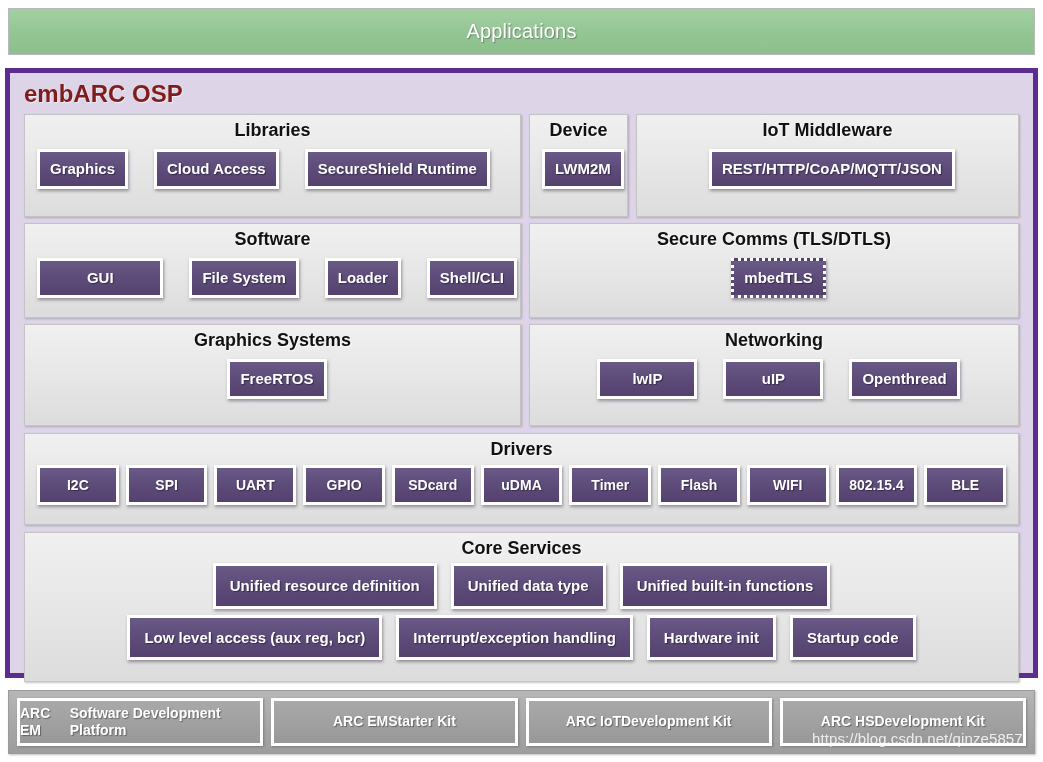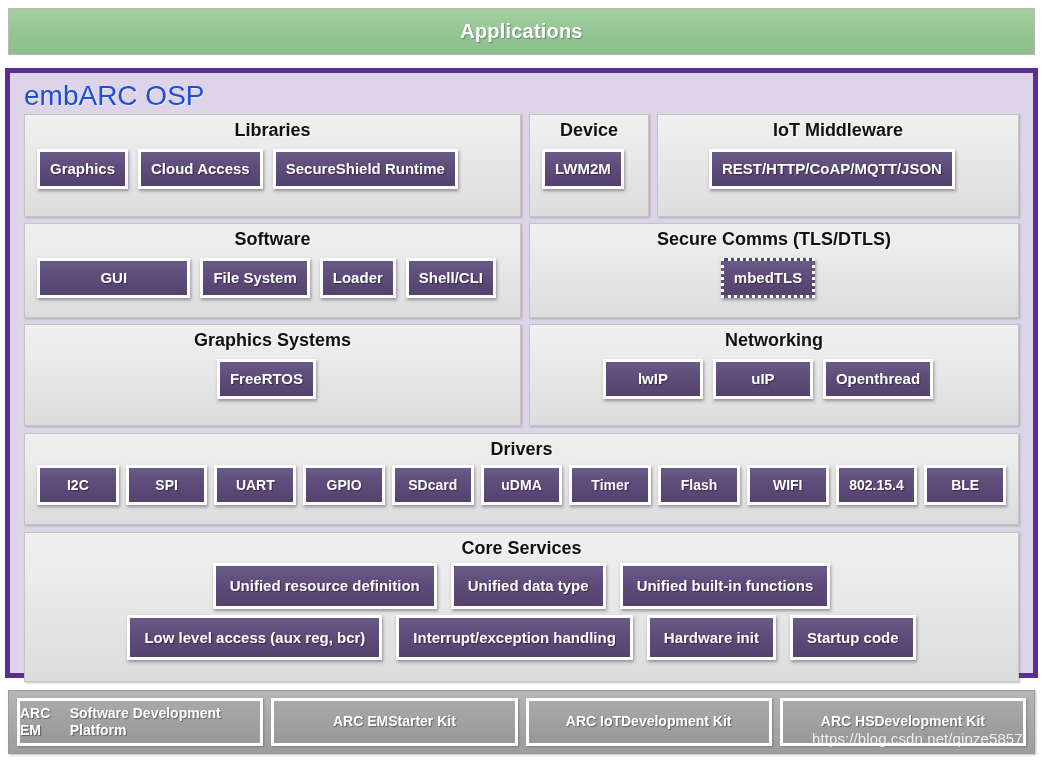--- a/index.html
+++ b/index.html
@@ -24,21 +24,21 @@
     height: 47px;
     box-sizing: border-box;
     background: linear-gradient(180deg,#a3d0a3 0%, #93c593 55%, #8cc08c 100%);
     border: 1px solid #b9b9b9;
     display: flex;
     align-items: center;
     justify-content: center;
   }
   .apps-band .label {
     color: #ffffff;
-    font-weight: bold;
+    font-weight: normal;
     font-size: 20px;
     letter-spacing: .2px;
     text-shadow: 1px 1px 1px rgba(60,60,60,.45);
   }
 
   
   .osp-frame {
     position: absolute;
     left: 5px;
     top: 68px;
@@ -46,23 +46,23 @@
     height: 610px;
     box-sizing: border-box;
     border: 5px solid #5c2d91;
     background: #ded4e8;
     padding: 0;
   }
   .osp-title {
     position: absolute;
     left: 14px;
     top: 7px;
-    font-size: 28px;
-    font-weight: normal;
-    color: #1d4ed8;
+    font-size: 24px;
+    font-weight: bold;
+    color: #7f1d1d;
     text-shadow: 1px 1px 1px rgba(255,255,255,.6);
   }
 
   .osp-body {
     position: absolute;
     left: 14px;
     top: 41px;
     right: 14px;
     bottom: 12px;
   }
@@ -80,22 +80,22 @@
     font-weight: bold;
     font-size: 18px;
     color: #111111;
     padding-top: 6px;
     text-shadow: 1px 1px 1px rgba(255,255,255,.75);
     line-height: 1.1;
   }
   .chips {
     display: flex;
     align-items: center;
-    gap: 10px;
-    padding: 8px 24px 10px 12px;
+    gap: 26px;
+    padding: 8px 3px 10px 12px;
   }
   .chips.center { justify-content: center; }
 
   .chip {
     box-sizing: border-box;
     background: linear-gradient(180deg,#6a5a86 0%, #5e4c7a 45%, #54416e 100%);
     border: 3px solid #ffffff;
     color: #ffffff;
     font-weight: bold;
     font-size: 15px;

